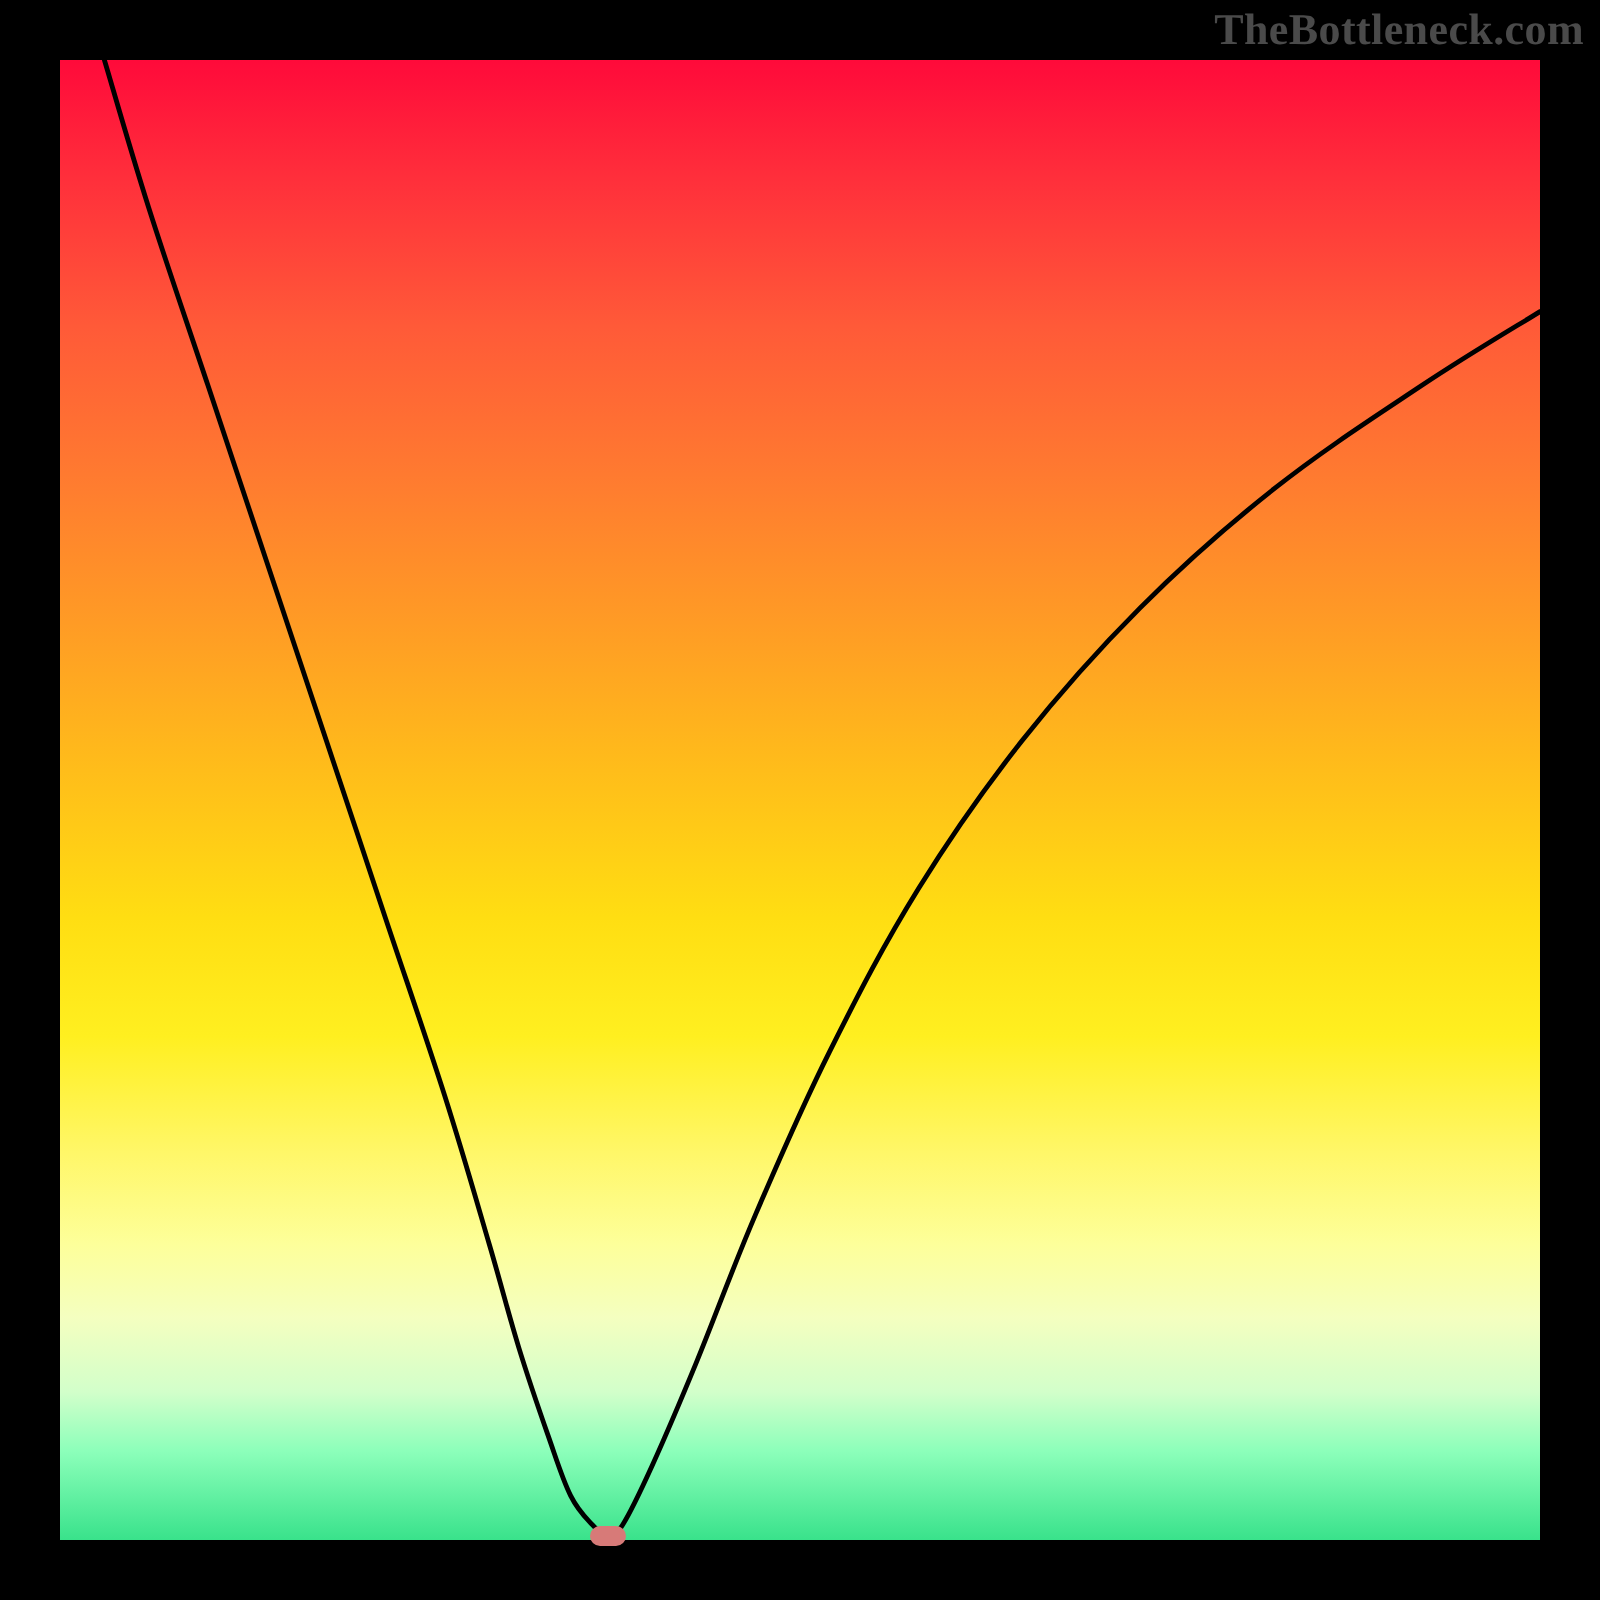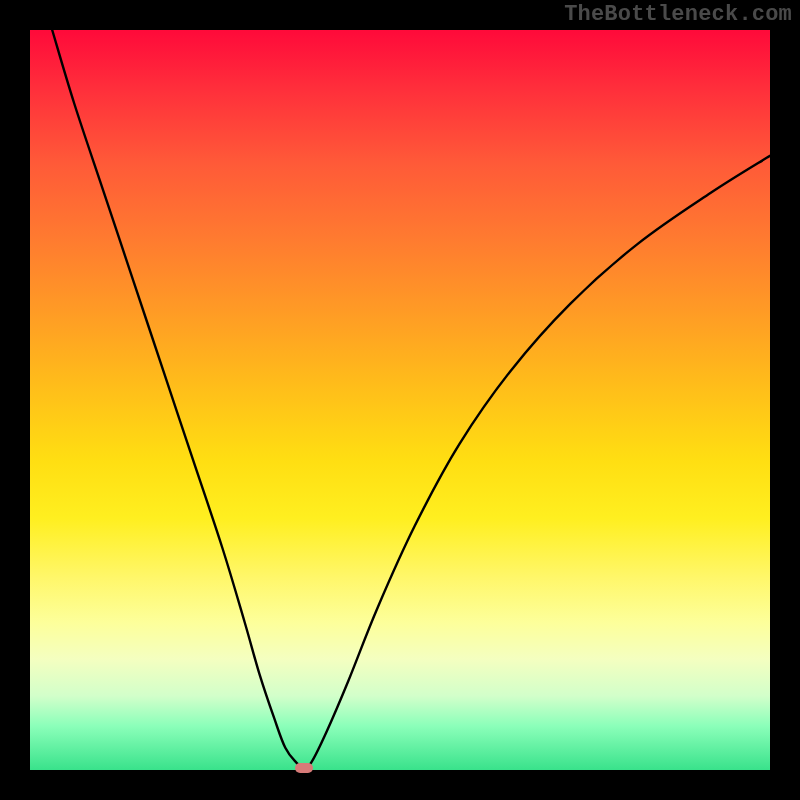--- a/index.html
+++ b/index.html
@@ -7,21 +7,21 @@
   .frame {
     position: relative;
     width: 800px;
     height: 800px;
     background: #000;
   }
   .watermark {
     position: absolute;
     top: 2px;
     right: 8px;
-    font-family: Liberation Mono, monospace;
+    font-family: Liberation Serif, serif;
     font-size: 22px;
     font-weight: 600;
     color: #4a4a4a;
     letter-spacing: 0.2px;
     z-index: 10;
   }
   .plot-area {
     position: absolute;
     left: 30px;
     top: 30px;

